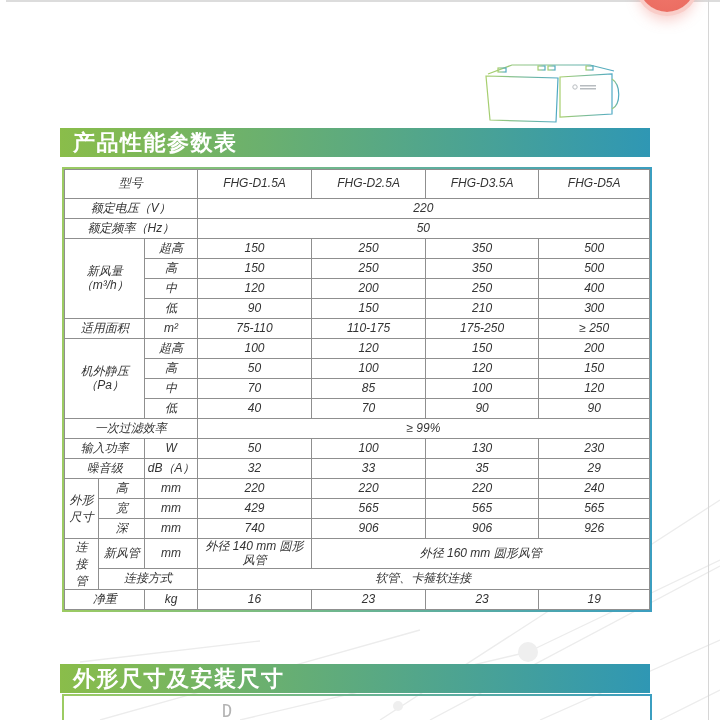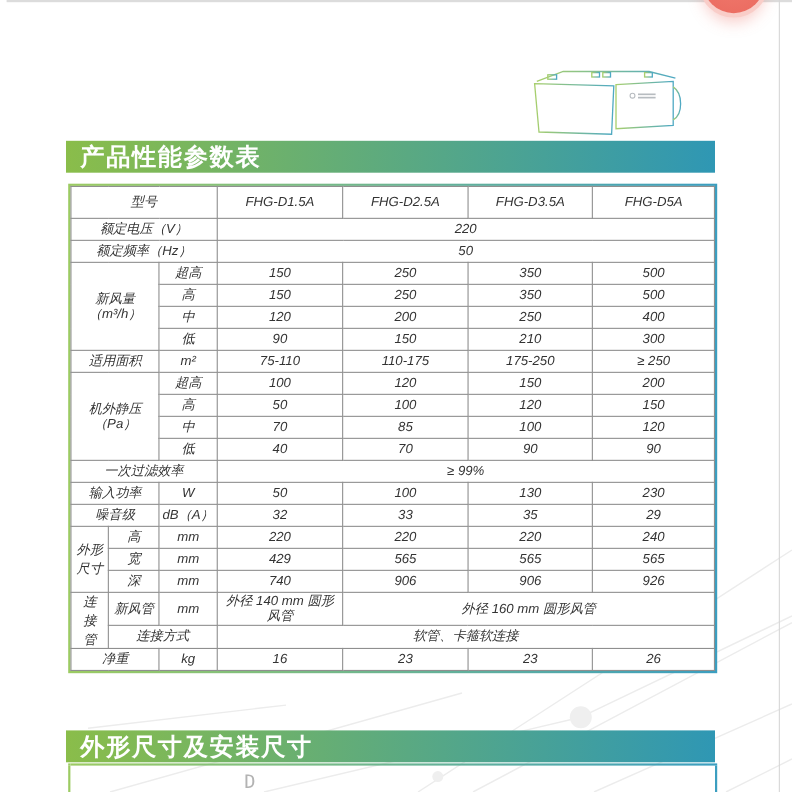--- a/index.html
+++ b/index.html
@@ -272,21 +272,21 @@
           <td colspan="2">连接方式</td>
           <td colspan="4">软管、卡箍软连接</td>
         </tr>
 
         <tr>
           <td colspan="2">净重</td>
           <td>kg</td>
           <td>16</td>
           <td>23</td>
           <td>23</td>
-          <td>26</td>
+          <td>19</td>
         </tr>
       </tbody>
     </table>
   </div>
 
   <div class="bar" id="bar2">
     <span>外形尺寸及安装尺寸</span>
   </div>
 
   <div class="boxwrap">

